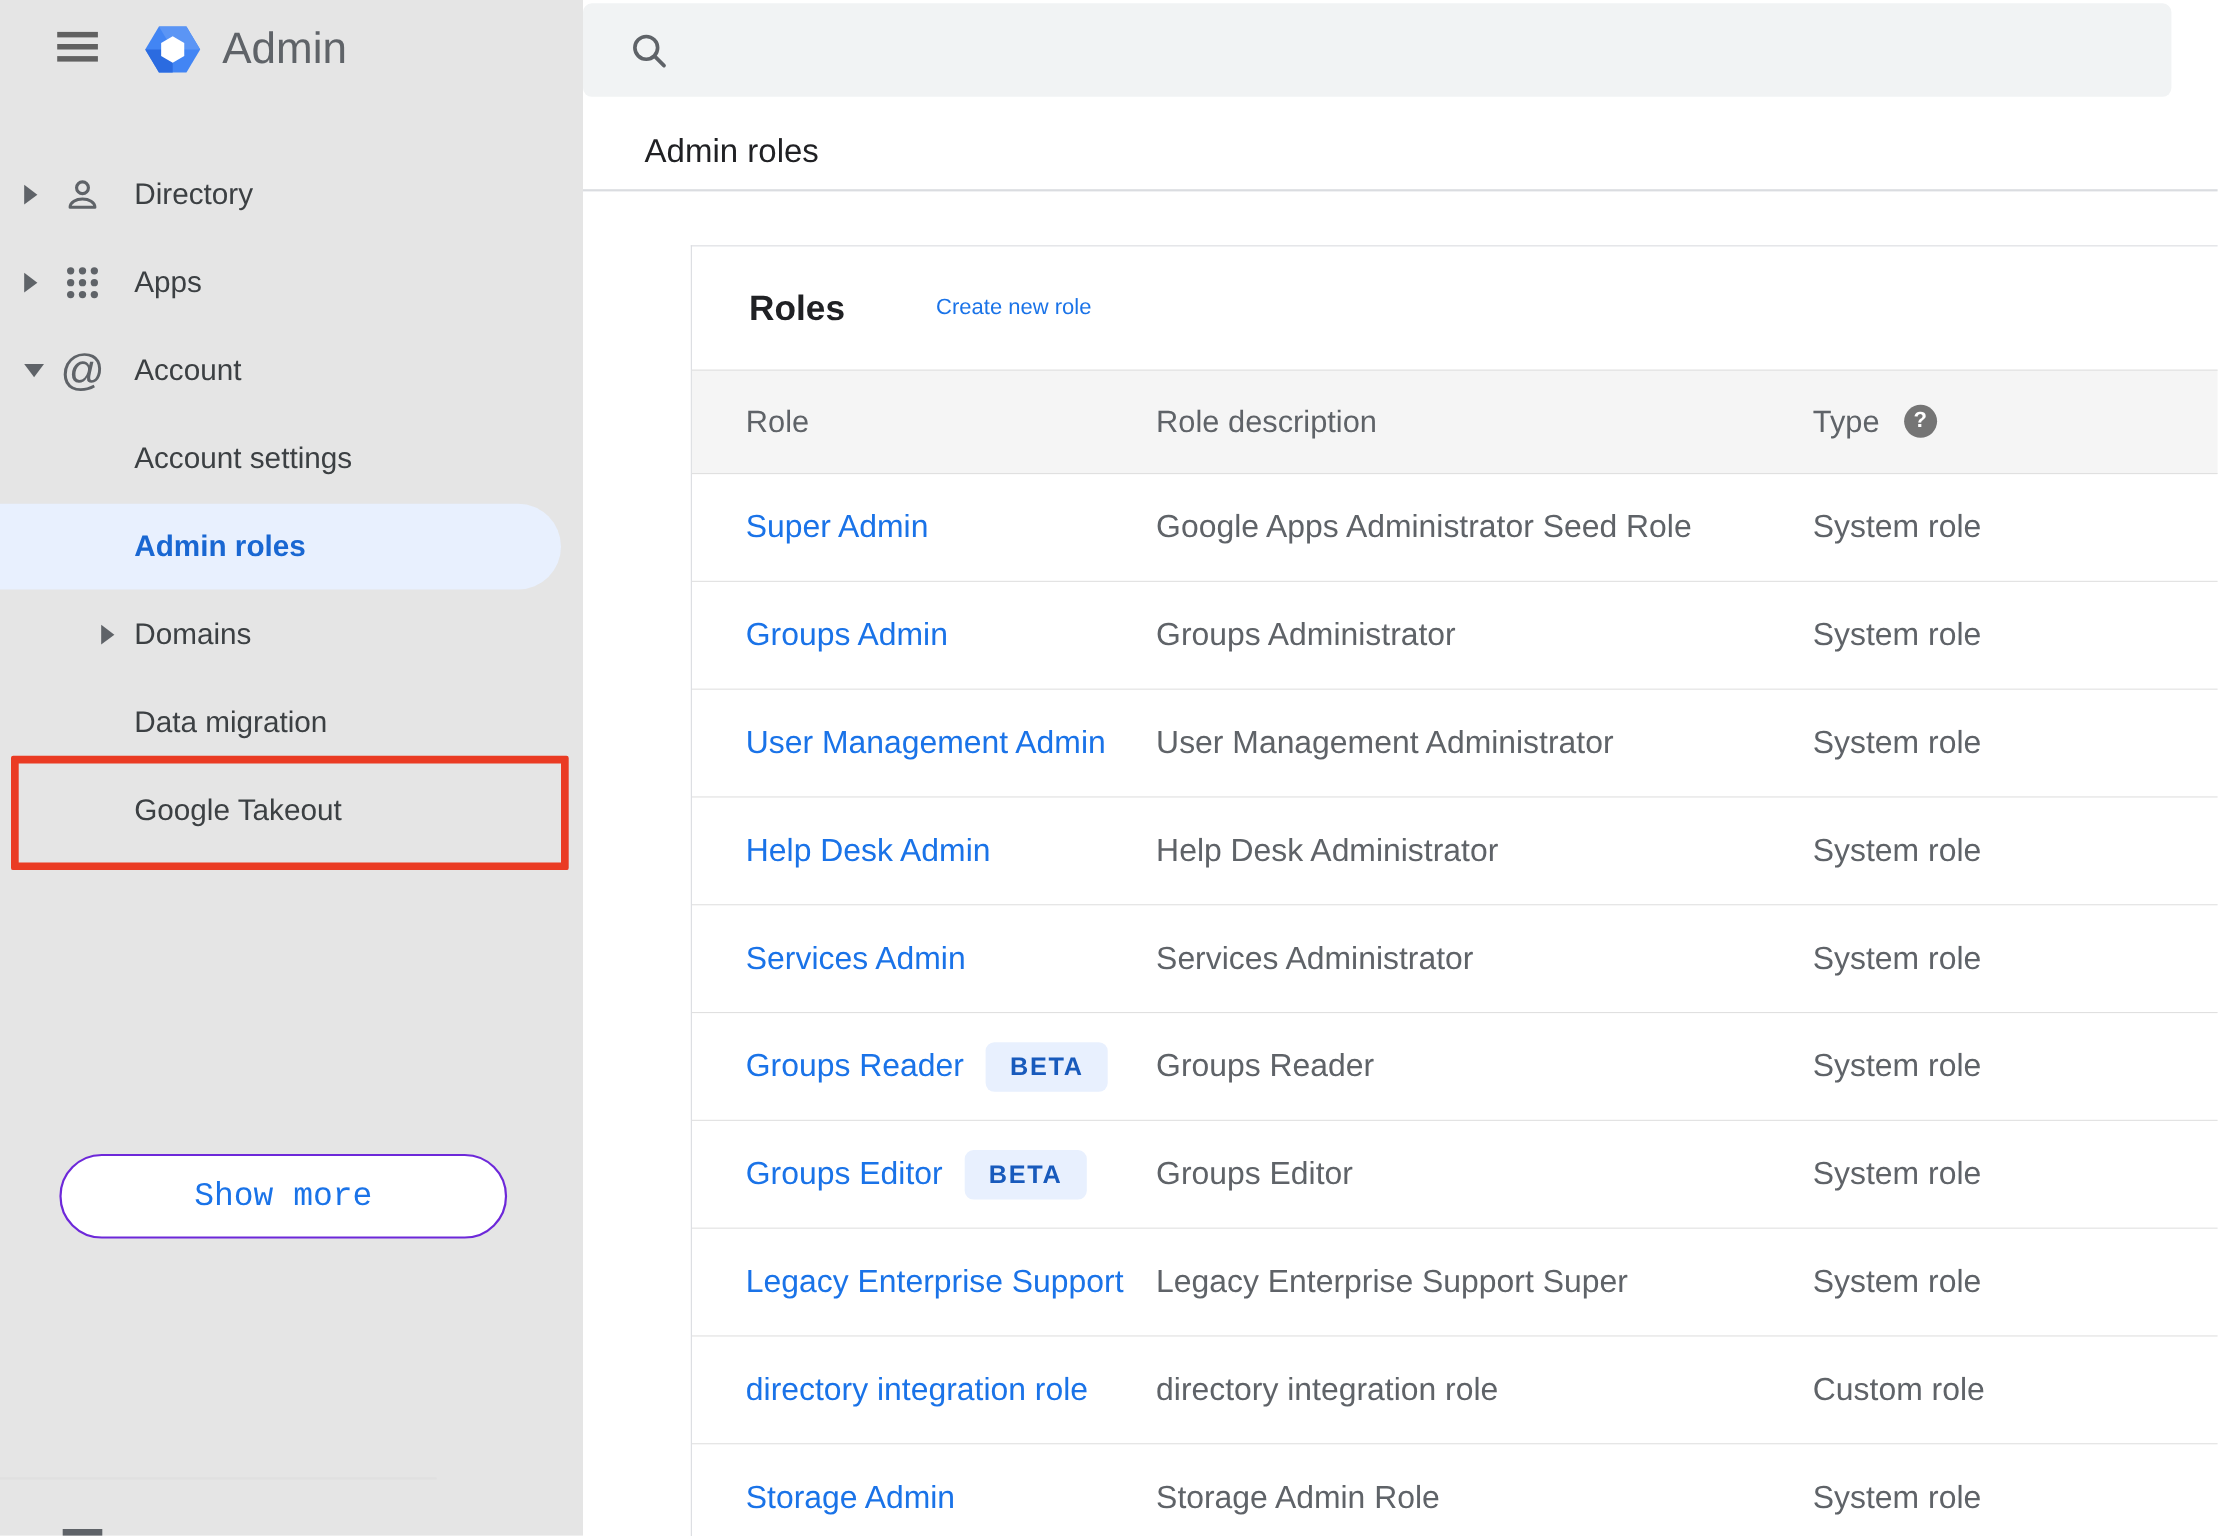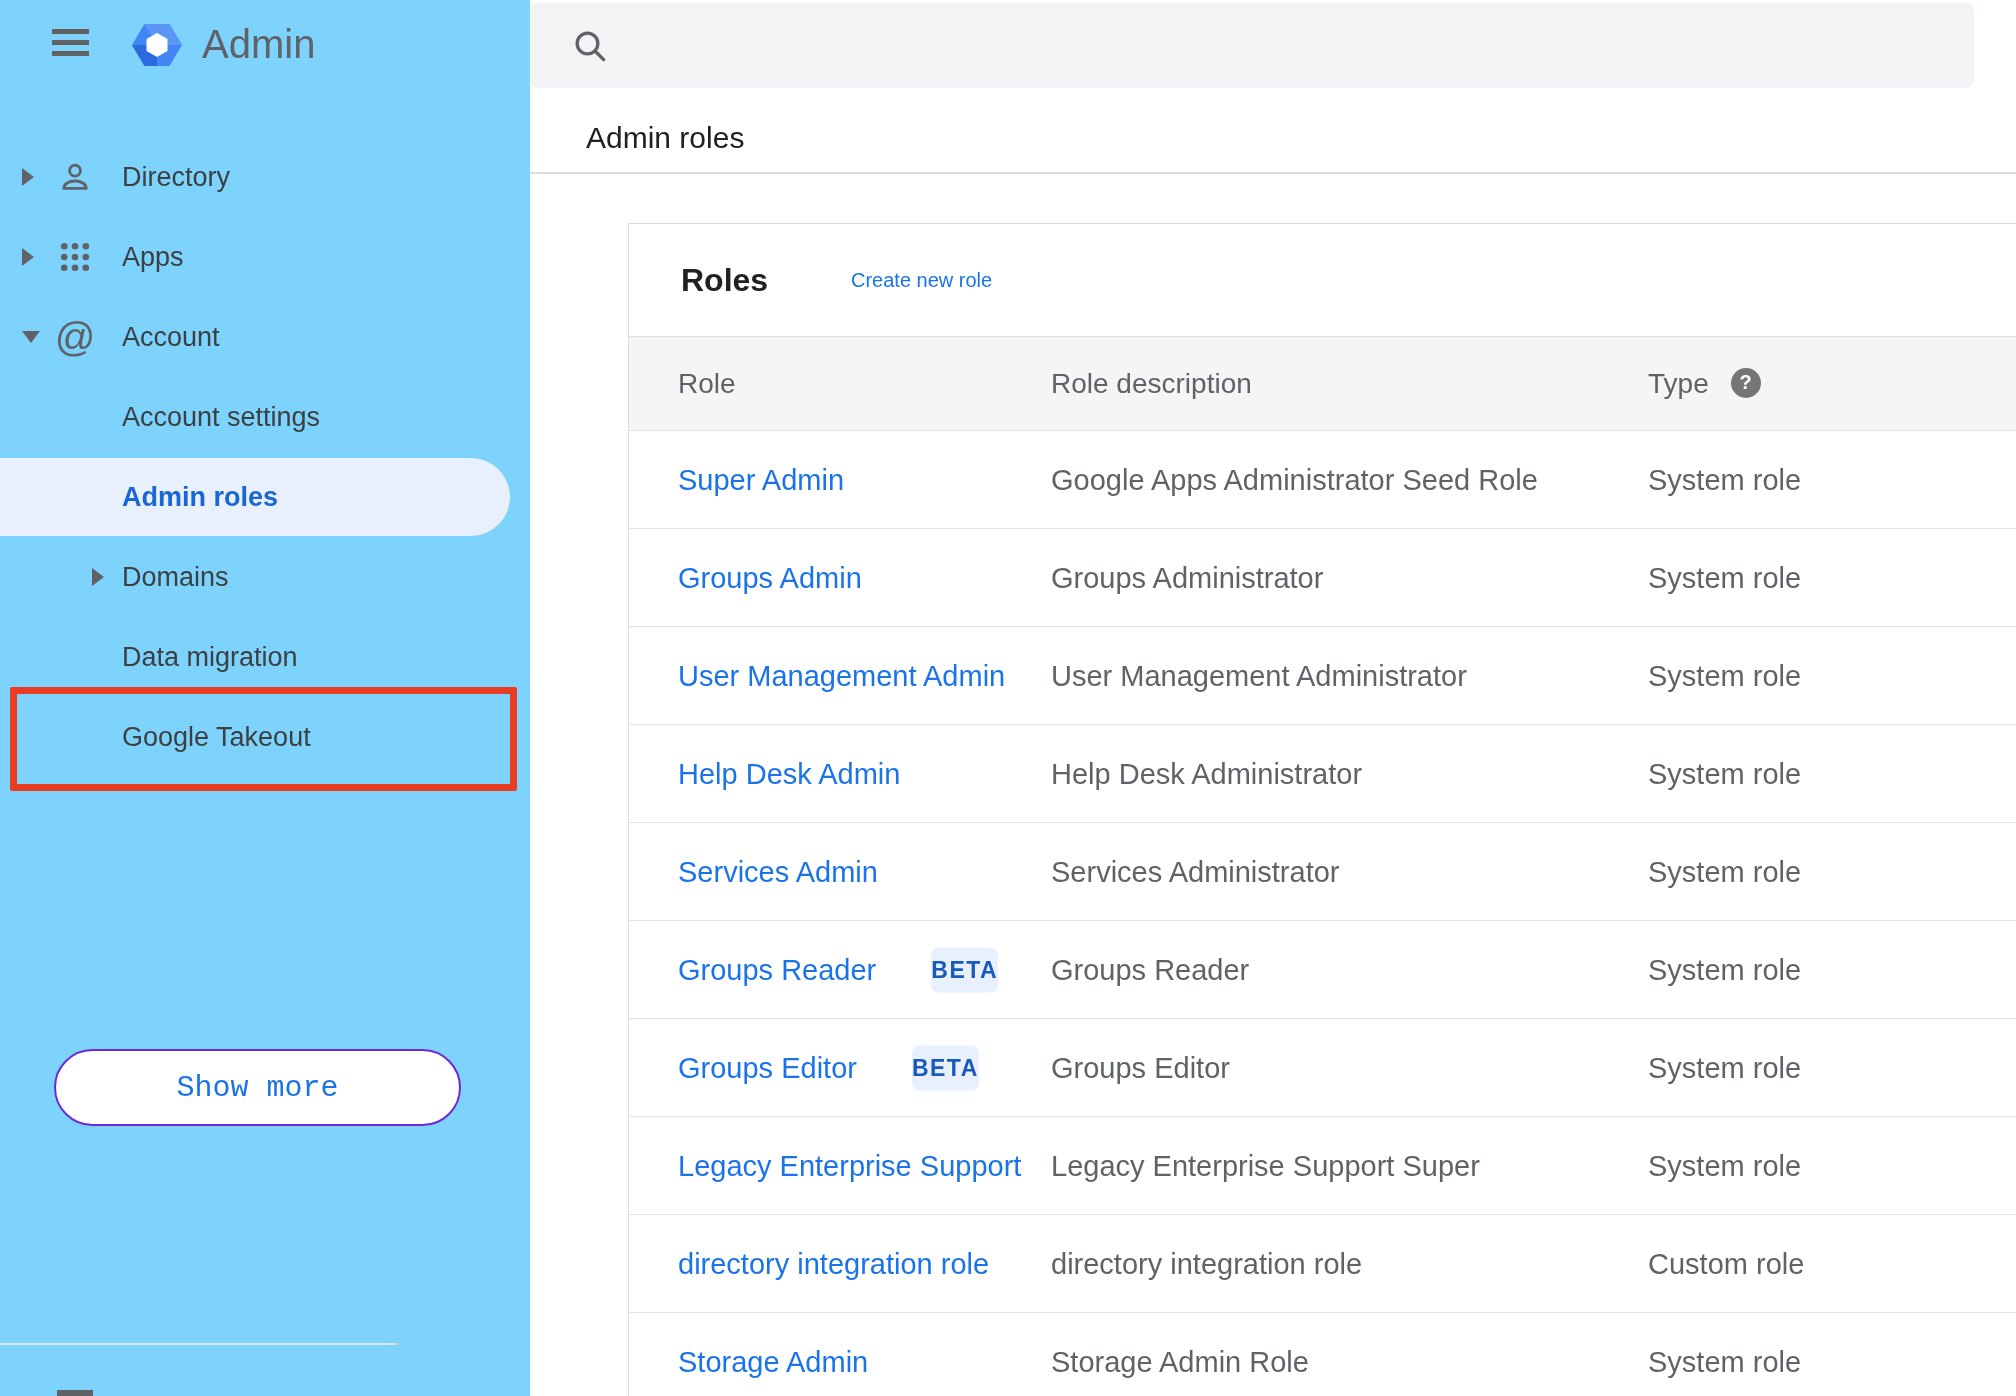--- a/index.html
+++ b/index.html
@@ -1,20 +1,20 @@
 <!DOCTYPE html>
 <html><head>
 <meta charset="utf-8">
 <style>
   * { margin:0; padding:0; box-sizing:border-box; }
   html,body { width:2016px; height:1396px; background:#fff; overflow:hidden;
               font-family:"Liberation Sans", sans-serif; color:#3c4043; }
 
   
-  .sidebar { position:absolute; left:0; top:0; width:530px; height:1396px; background:#7dd3fc; }
+  .sidebar { position:absolute; left:0; top:0; width:530px; height:1396px; background:#e5e5e5; }
   .sb-header { position:absolute; left:0; top:0; width:530px; height:90px; }
   .hamburger { position:absolute; left:52px; top:29px; width:37px; height:27px;
                display:flex; flex-direction:column; justify-content:space-between;
                background:none; border:none; cursor:pointer; }
   .hamburger span { display:block; width:37px; height:5px; background:#616161; }
   .logo { position:absolute; left:126px; top:15px; width:62px; height:60px; }
   .app-title { position:absolute; left:202px; top:22px; font-size:40px; color:#5f6368; }
 
   .nav-list { position:absolute; left:0; top:137px; width:530px; }
   .nav-item { position:relative; height:80px; width:530px; cursor:pointer; }
@@ -70,21 +70,21 @@
   .th { font-size:28px; color:#5f6368; }
   .type-head { display:flex; align-items:flex-start; gap:22px; }
   .help-icon { width:30px; height:30px; border-radius:50%; background:#757575; color:#fff;
                font-size:20px; font-weight:bold; display:flex; align-items:center; justify-content:center;
                cursor:pointer; }
 
   .row { position:relative; height:98px; border-bottom:1px solid #e0e0e0; }
   .role-cell { display:flex; align-items:center; gap:20px; }
   .role-link { font-size:29px; color:#1a73e8; text-decoration:none; cursor:pointer; white-space:nowrap; }
   .beta-badge { background:#e8f0fe; color:#185abc; font-size:23px; font-weight:bold;
-                letter-spacing:1.5px; padding:9px 0; border-radius:8px;margin-left:35px; }
+                letter-spacing:1.5px; padding:9px 22px; border-radius:8px; }
   .desc, .type { font-size:29px; color:#5f6368; }
 </style>
 </head>
 <body>
 
 <aside class="sidebar">
   <div class="sb-header">
     <button class="hamburger">
       <span></span>
         <span></span>

